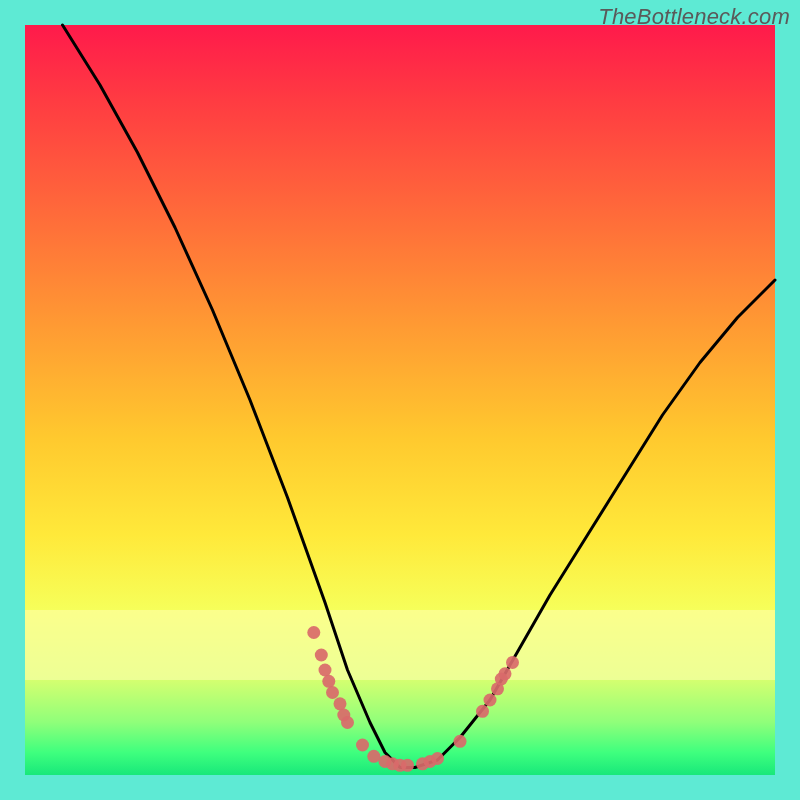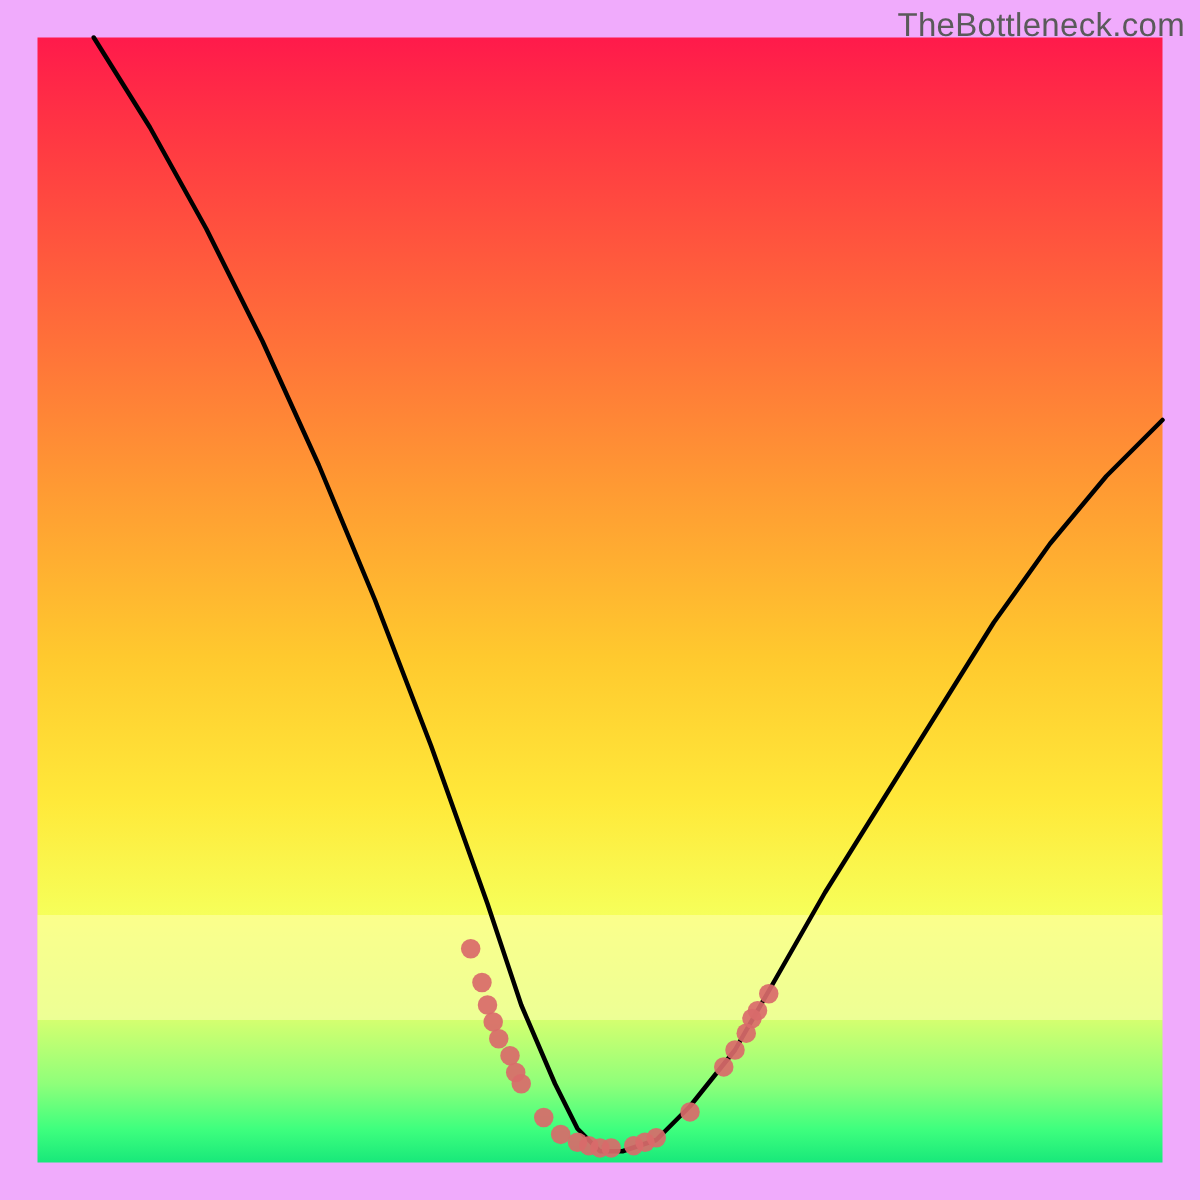--- a/index.html
+++ b/index.html
@@ -10,21 +10,22 @@
     overflow: hidden;
     background: #000;
     font-family: Arial, Helvetica, sans-serif;
   }
   .frame {
     position: absolute;
     left: 0;
     top: 0;
     width: 800px;
     height: 800px;
-    background: #f0abfc;
+    background: #5eead4;
+    font-style: italic;
   }
   .plot {
     position: absolute;
     left: 25px;
     top: 25px;
     width: 750px;
     height: 750px;
     
     background: linear-gradient(
       to bottom,

